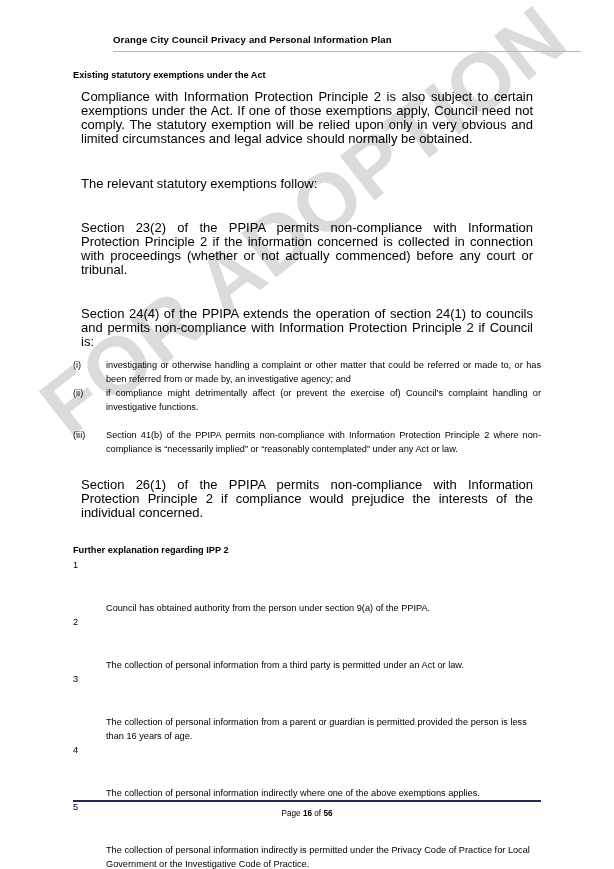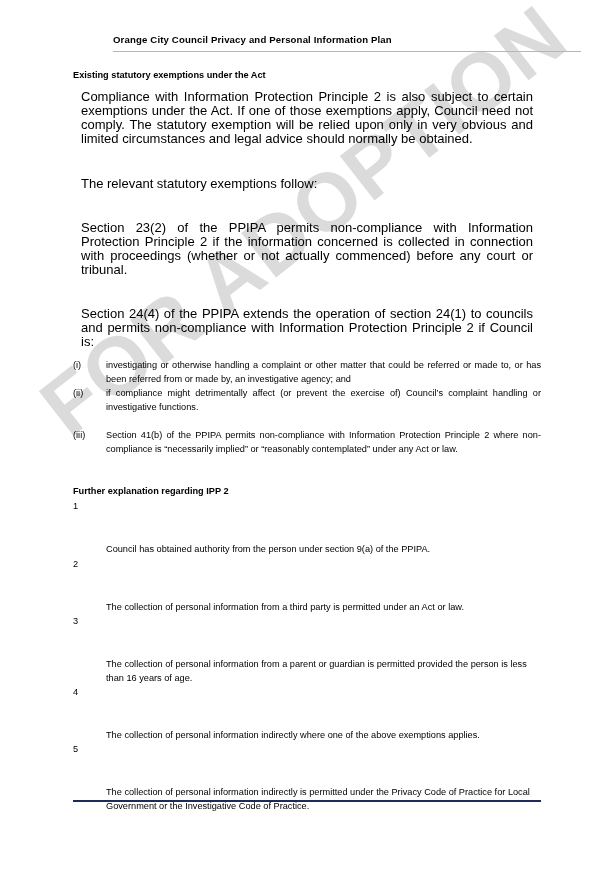--- a/index.html
+++ b/index.html
@@ -195,20 +195,21 @@
 
       <div class="list">
         <div class="li">
           <span class="marker">(iii)</span>
           <span class="li-text">Section 41(b) of the PPIPA permits non-compliance with Information Protection Principle 2 where non-compliance is “necessarily implied” or “reasonably contemplated” under any Act or law.</span>
         </div>
       </div>
 
       <div class="gap"></div>
 
+      <p class="para">Section 26(1) of the PPIPA permits non-compliance with Information Protection Principle 2 if compliance would prejudice the interests of the individual concerned.</p>
 
       <div class="gap"></div>
 
       <div class="h-sub">Further explanation regarding IPP 2</div>
 
 
       <div class="list">
         <div class="li num">
           <span class="marker">1</span>
           <span class="li-text left">Council has obtained authority from the person under section 9(a) of the PPIPA.</span>
@@ -231,16 +232,17 @@
         </div>
       </div>
 
       <div class="gap"></div>
 
 
     </div>
 
     <div class="footer">
       <div class="footer-rule"></div>
+      <div class="footer-center"><span>Page </span><b>16</b><span> of </span><b>56</b></div>
     </div>
 
   </div>
 </div>
 
 </body></html>

